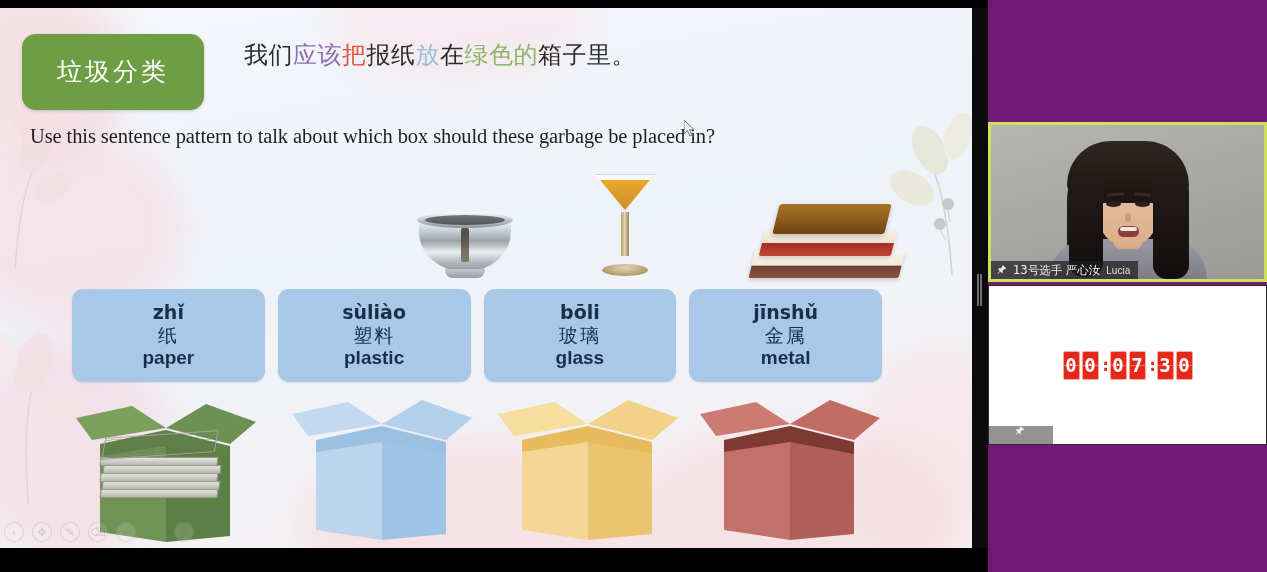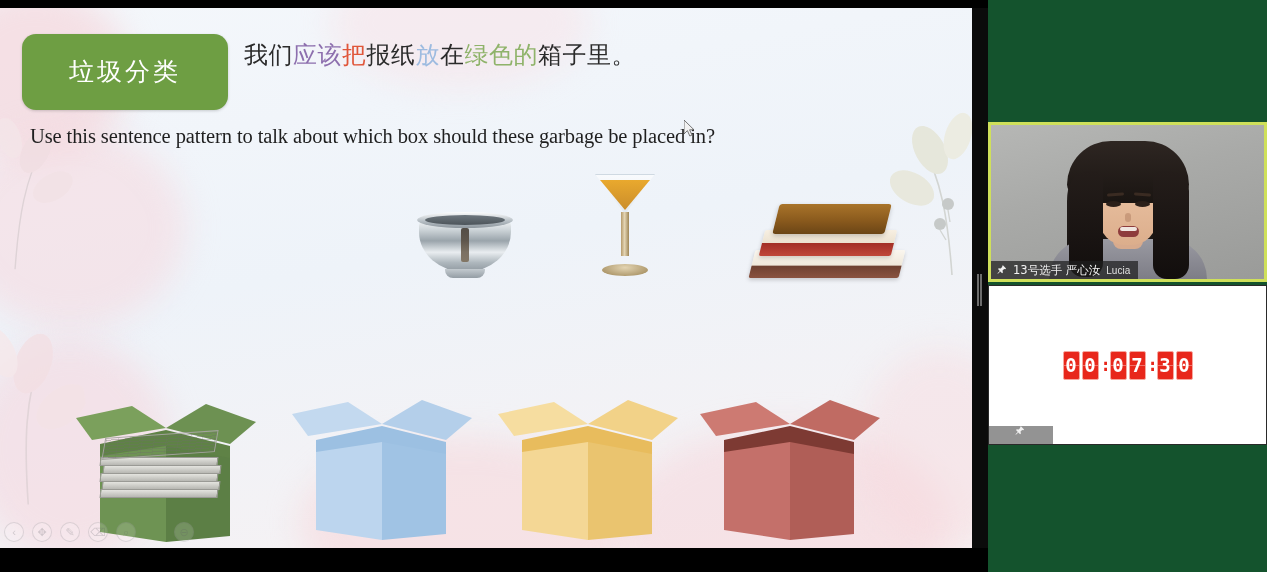--- a/index.html
+++ b/index.html
@@ -31,21 +31,21 @@
   .b7 { left:860px; top:340px; width:160px; height:200px; background:rgba(247,214,219,.4); }
 
   
   .sprig { position:absolute; opacity:.75; pointer-events:none; }
   .sprig-tr { right:-4px; top:92px; }
   .sprig-tl { left:-10px; top:96px; transform: scaleX(-1); }
   .sprig-bl { left:-14px; top:300px; transform: scaleX(-1) rotate(8deg); }
 
   
   .badge {
-    position:absolute; left:22px; top:26px; width:206px; height:76px;
+    position:absolute; left:22px; top:26px; width:182px; height:76px;
     background:#6e9e43; border-radius:14px;
     display:flex; flex-direction:row; align-items:center; justify-content:center;
     box-shadow:0 1px 3px rgba(0,0,0,.18);
   }
   .badge-cn { color:#fff; font-size:25px; letter-spacing:3px; font-weight:400; line-height:1.1;
               font-family:"DejaVu Sans","Liberation Sans",sans-serif; }
   .badge-en { color:#fff; font-size:15.5px; font-weight:700; margin-top:3px; letter-spacing:-.1px; }
 
   
   .pattern { position:absolute; left:244px; top:32px; width:520px; }
@@ -188,21 +188,21 @@
 
   
   .splitter {
     position:absolute; left:972px; top:8px; width:16px; height:540px; background:#0b0b0b;
   }
   .grip { position:absolute; left:4px; top:266px; width:7px; height:32px; }
   .grip i { position:absolute; top:0; width:1.5px; height:32px; background:#6c6c6c; }
   .grip i:nth-child(1){ left:1px; } .grip i:nth-child(2){ left:4px; }
 
   
-  .right-col { position:absolute; left:988px; top:0; width:279px; height:572px; background:#14532d; }
+  .right-col { position:absolute; left:988px; top:0; width:279px; height:572px; background:#701a75; }
 
   .tile {
     position:absolute; left:0; width:279px; overflow:hidden;
   }
   .tile-video { top:122px; height:160px; border:3px solid #cfe05a; }
   .tile-timer { top:285px; height:160px; border:1px solid #2a2a2a; background:#fff; }
 
   .vid-bg {
     position:absolute; inset:0;
     background:linear-gradient(165deg,#b6b7b5 0%,#a9aaa8 40%,#9a9b99 100%);
@@ -321,20 +321,42 @@
           <div class="gl-foot"></div>
         </div>
 
         <div class="obj books">
           <div class="bk bk1"></div>
           <div class="bk bk2"></div>
           <div class="bk bk3"></div>
         </div>
       </div>
 
+      <div class="vocab">
+        <div class="vcard">
+          <div class="v-pinyin">zhǐ</div>
+          <div class="v-hanzi">纸</div>
+          <div class="v-en">paper</div>
+        </div>
+        <div class="vcard">
+          <div class="v-pinyin">sùliào</div>
+          <div class="v-hanzi">塑料</div>
+          <div class="v-en">plastic</div>
+        </div>
+        <div class="vcard">
+          <div class="v-pinyin">bōli</div>
+          <div class="v-hanzi">玻璃</div>
+          <div class="v-en">glass</div>
+        </div>
+        <div class="vcard">
+          <div class="v-pinyin">jīnshǔ</div>
+          <div class="v-hanzi">金属</div>
+          <div class="v-en">metal</div>
+        </div>
+      </div>
 
       <div class="bins">
 
         <div class="bin" style="left:0;">
           <svg width="188" height="145" viewBox="0 0 188 145">
             <polygon points="22,40 6,18 62,6 96,28" fill="#7ba05c"></polygon>
             <polygon points="96,28 136,4 186,22 160,44" fill="#6d9152"></polygon>
             <polygon points="30,44 96,30 160,46 160,60 96,48 30,58" fill="#5f8246"></polygon>
             <polygon points="30,56 96,46 96,142 30,132" fill="#6e9353"></polygon>
             <polygon points="96,46 160,58 160,136 96,142" fill="#5c7f45"></polygon>

